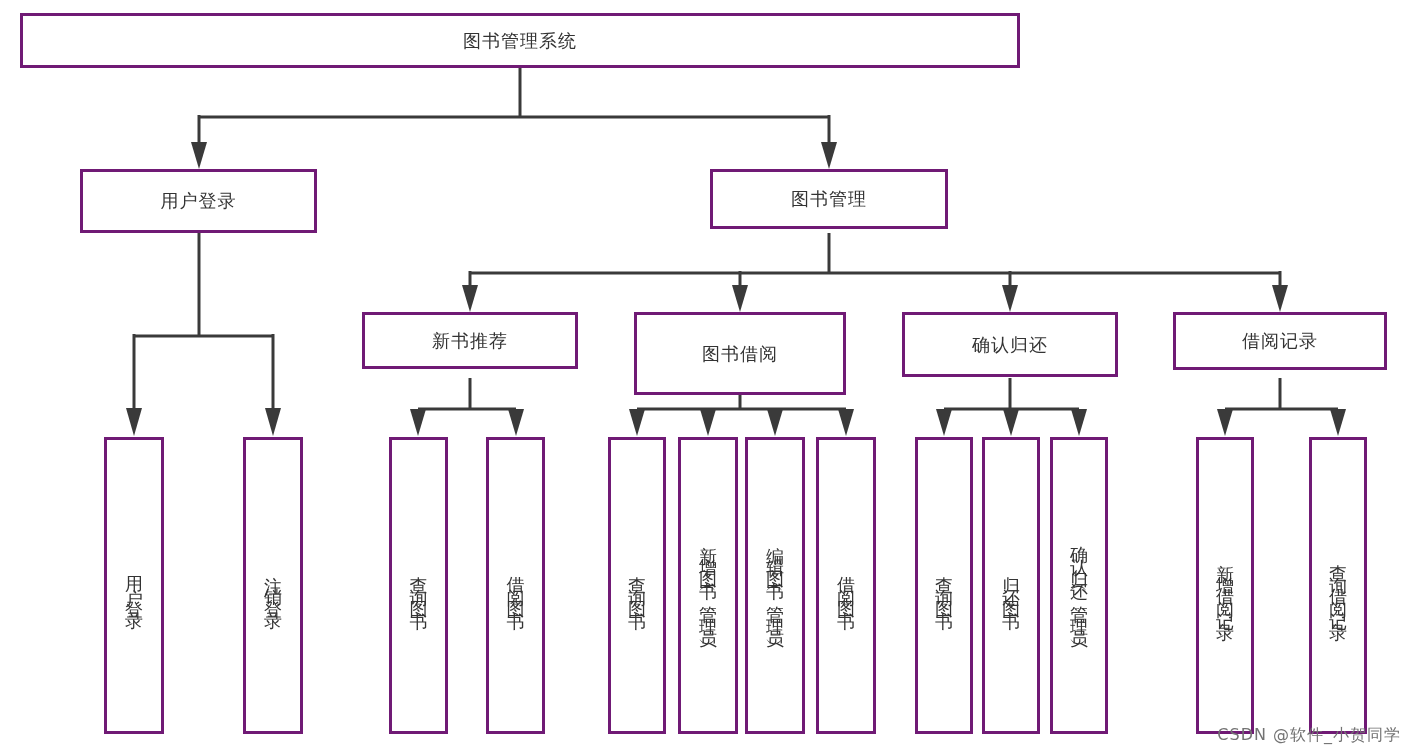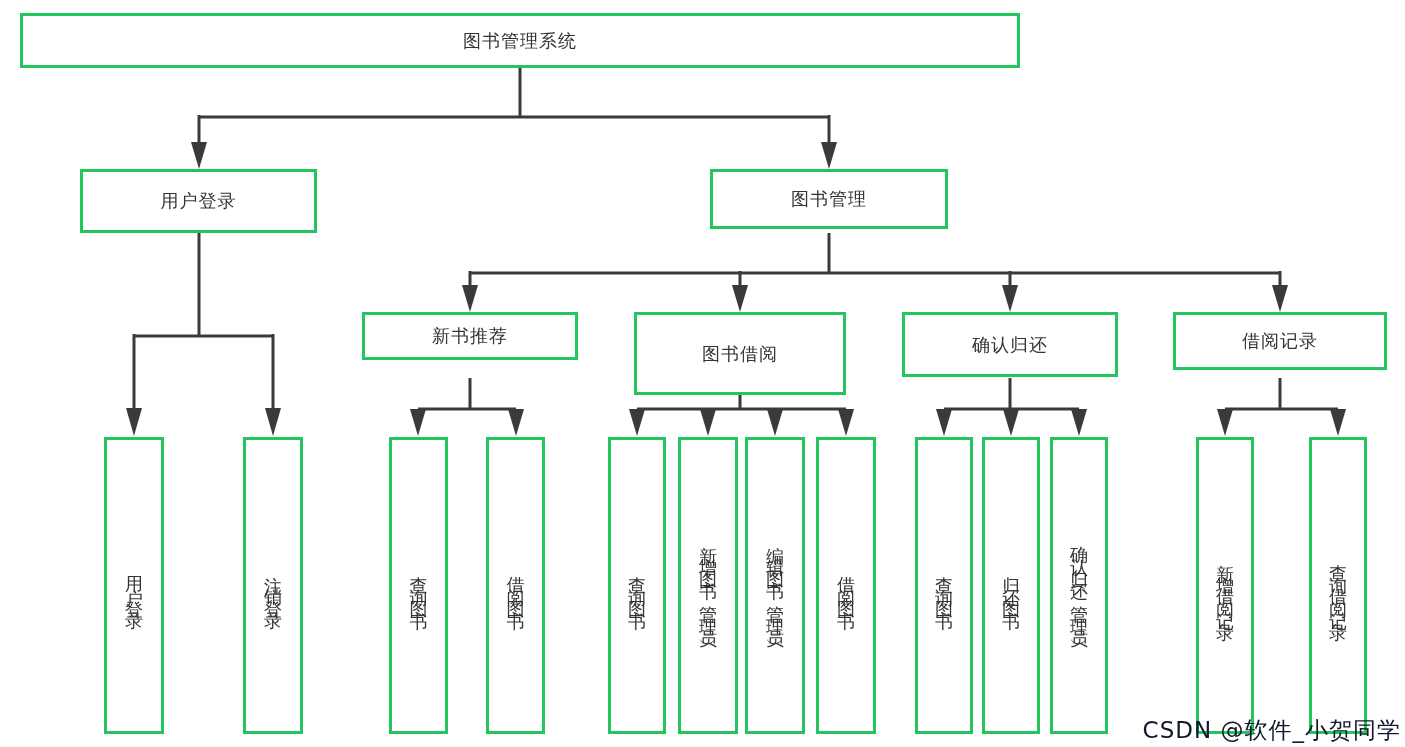--- a/index.html
+++ b/index.html
@@ -8,44 +8,44 @@
     width:1405px;height:747px;
     background:#fff;
     overflow:hidden;
     font-family:"DejaVu Sans","Liberation Sans",sans-serif;
     color:#333333;
   }
   #wires{position:absolute;left:0;top:0;z-index:1;}
   .box{
     position:absolute;
     box-sizing:border-box;
-    border:3px solid #22c55e;
+    border:3px solid #701a75;
     background:#ffffff;
     display:flex;
     align-items:center;
     justify-content:center;
     z-index:2;
     font-size:18px;
     color:#333333;
   }
   .h{letter-spacing:1px;}
   .v{
     writing-mode:vertical-rl;
     text-orientation:mixed;
     letter-spacing:12px;
     line-height:1;
   }
   #watermark{
     position:absolute;
     right:4px;
     bottom:1px;
     z-index:3;
-    font-size:23px;
+    font-size:16px;
     letter-spacing:1px;
-    color:#0f172a;
+    color:#737373;
   }
 </style>
 </head>
 <body>
 
 <div id="stage">
 
   <svg id="wires" width="1405" height="747" viewBox="0 0 1405 747">
     <g stroke="#3a3a3a" stroke-width="3" fill="none">
 
@@ -120,21 +120,21 @@
       <polygon points="1217,409 1233,409 1225,436"></polygon>
       <polygon points="1330,409 1346,409 1338,436"></polygon>
     </g>
   </svg>
 
   <div class="box h" style="left:20px;top:13px;width:1000px;height:55px">图书管理系统</div>
 
   <div class="box h" style="left:80px;top:169px;width:237px;height:64px">用户登录</div>
   <div class="box h" style="left:710px;top:169px;width:238px;height:60px">图书管理</div>
 
-  <div class="box h" style="left:362px;top:312px;width:216px;height:48px">新书推荐</div>
+  <div class="box h" style="left:362px;top:312px;width:216px;height:57px">新书推荐</div>
   <div class="box h" style="left:634px;top:312px;width:212px;height:83px">图书借阅</div>
   <div class="box h" style="left:902px;top:312px;width:216px;height:65px">确认归还</div>
   <div class="box h" style="left:1173px;top:312px;width:214px;height:58px">借阅记录</div>
 
   <div class="box v" style="left:104px;top:437px;width:60px;height:297px">用户登录</div>
   <div class="box v" style="left:243px;top:437px;width:60px;height:297px">注销登录</div>
 
   <div class="box v" style="left:389px;top:437px;width:59px;height:297px">查询图书</div>
   <div class="box v" style="left:486px;top:437px;width:59px;height:297px">借阅图书</div>
 

